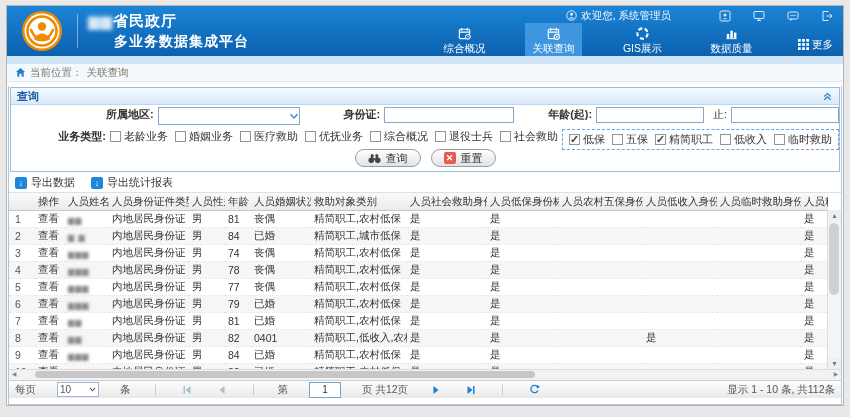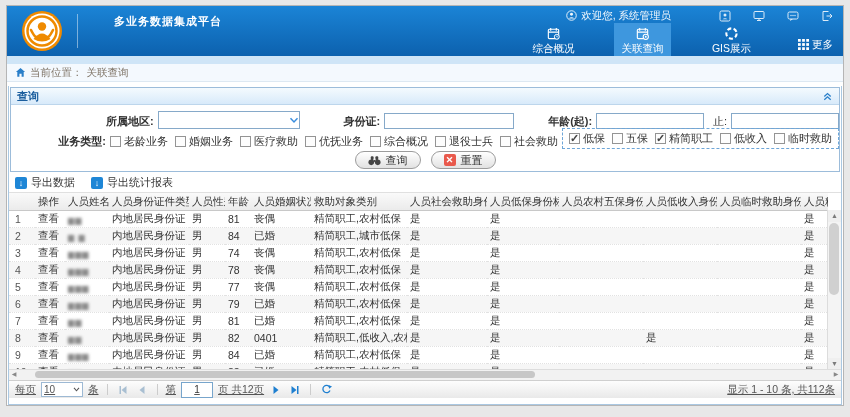--- a/index.html
+++ b/index.html
@@ -6,21 +6,21 @@
   body{width:850px;height:417px;background:#dcdcdc;font-family:"Liberation Sans","DejaVu Sans",sans-serif;overflow:hidden;position:relative;}
   .canvas{position:absolute;inset:0;background:#e8e8e8;}
   .app{position:absolute;top:5px;left:6px;right:6px;bottom:11px;background:#fff;border:1px solid #b5b5b5;display:flex;flex-direction:column;overflow:hidden;}
 
   
   .hdr{height:50px;background:linear-gradient(#1b84d6,#0c61ae);display:flex;color:#fff;flex:0 0 auto;}
   .logo{width:42px;height:42px;margin:4px 8px 4px 14px;flex:0 0 auto;}
   .hdr-divider{width:1px;height:34px;background:rgba(255,255,255,.45);margin:8px 10px 0 6px;}
   .titles{padding-top:6px;white-space:nowrap;}
   .org{font-size:15px;font-weight:bold;letter-spacing:1px;}
-  .plat{font-size:11px;font-weight:bold;letter-spacing:1px;padding-left:26px;margin-top:2px;}
+  .plat{font-size:14px;font-weight:bold;letter-spacing:1px;padding-left:26px;margin-top:2px;}
   .masked{filter:blur(2px);opacity:.85;}
   .hdr-right{margin-left:auto;display:flex;flex-direction:column;}
   .hdr-top{height:18px;display:flex;align-items:center;justify-content:flex-end;font-size:10.5px;gap:18px;padding:2px 10px 0 0;}
   .welcome{display:flex;align-items:center;gap:4px;opacity:.95;margin-right:30px;}
   .mini-icons{display:flex;gap:22px;align-items:center;}
   .mini-icons svg{display:block;opacity:.85;cursor:pointer;}
   .nav{display:flex;align-items:stretch;flex:1;gap:32px;}
   .nav-item{width:57px;text-align:center;font-size:10.5px;padding-top:3px;cursor:pointer;}
   .nav-item svg{display:block;margin:0 auto 1px;}
   .nav-item.active{background:#3e97de;}
@@ -31,21 +31,21 @@
   
   .crumb{height:17px;background:#f4f9fe;border-bottom:1px solid #dde8f2;display:flex;align-items:center;gap:4px;font-size:10.5px;color:#7d7264;padding:0 8px;flex:0 0 auto;}
 
   
   .content{flex:1;display:flex;flex-direction:column;margin:4px 1px 0 1px;border:1px solid #aac8e2;border-top:none;overflow:hidden;}
 
   
   .qp{margin:1px;border:1px solid #9cbcda;flex:0 0 auto;}
   .qp-head{height:16px;line-height:16px;background:linear-gradient(#f4fafe,#d8eafa);border-bottom:1px solid #bdd6ec;color:#1b5e9e;font-weight:bold;font-size:11px;padding:0 6px;display:flex;align-items:center;}
   .qp-head .collapse{margin-left:auto;cursor:pointer;display:flex;align-items:center;}
-  .frow{display:flex;align-items:flex-end;font-size:11px;color:#333;}
+  .frow{display:flex;align-items:flex-start;font-size:11px;color:#333;}
   .frow1{height:22px;margin-top:2px;}
   .frow2{height:20px;}
   .frow3{height:20px;justify-content:center;gap:10px;margin-bottom:2px;}
   .flabel{font-weight:bold;text-align:right;white-space:nowrap;}
   .w150{width:150px;padding-right:4px;}
   .sel{width:148px;height:16px;border:1px solid #86a9c9;background:#fff;display:flex;align-items:center;cursor:pointer;}
   .sel .sel-val{flex:1;font-size:10.5px;padding:0 3px;color:#333;}
   .txt{width:120px;height:14px;border:1px solid #86a9c9;font-size:10.5px;padding:0 3px;background:#fff;}
   .chk-row{display:flex;align-items:center;gap:7px;}
   .chk{display:flex;align-items:center;gap:3px;cursor:pointer;white-space:nowrap;}
@@ -74,21 +74,21 @@
   .vscroll{position:absolute;top:17px;right:0;width:13px;height:160px;background:#f4f4f4;border-left:1px solid #dcdcdc;cursor:pointer;}
   .vs-btn{height:12px;text-align:center;font-size:7px;color:#7a7a7a;line-height:12px;background:#efefef;}
   .vs-btn.bottom{position:absolute;bottom:0;left:0;right:0;}
   .vs-thumb{position:absolute;top:13px;left:1px;width:10px;height:72px;background:#d0d0d0;border-radius:5px;}
   .hscroll{position:absolute;bottom:0;left:0;right:0;height:10px;background:#f2f2f2;border-top:1px solid #ddd;cursor:pointer;}
   .hs-thumb{position:absolute;left:26px;top:1px;width:500px;height:7px;background:#c7c7c7;border-radius:4px;}
   .hs-btn{position:absolute;top:0;font-size:6px;color:#888;line-height:9px;width:10px;text-align:center;}
   .hs-btn.left{left:0;} .hs-btn.right{right:0;}
 
   
-  .pag{height:17px;background:linear-gradient(#fdfdfd,#e9e9e9);border-top:1px solid #cfcfcf;display:flex;align-items:center;font-size:10.5px;color:#555;padding:0 6px;gap:5px;flex:0 0 auto;text-decoration:underline;}
+  .pag{height:17px;background:linear-gradient(#fdfdfd,#e9e9e9);border-top:1px solid #cfcfcf;display:flex;align-items:center;font-size:10.5px;color:#555;padding:0 6px;gap:21px;flex:0 0 auto;}
   .pp-sel{width:36px;height:13px;border:1px solid #9db9d4;background:#fff;display:flex;align-items:center;font-size:10px;padding:0 2px;cursor:pointer;}
   .pp-sel span{flex:1;}
   .sep{width:1px;height:11px;background:#ccc;margin:0 3px;}
   .pg-btn{display:flex;align-items:center;cursor:pointer;padding:0 2px;}
   .pg-input{width:26px;height:12px;border:1px solid #77a5cc;text-align:center;font-size:10px;color:#333;}
   .pag-sum{margin-left:auto;color:#555;}
 </style>
 </head>
 <body>
 
@@ -101,20 +101,21 @@
         <circle cx="21" cy="21" r="20" fill="#ef8a00"></circle>
         <circle cx="21" cy="21" r="17.5" fill="#fff"></circle>
         <circle cx="21" cy="21" r="14.5" fill="#fff" stroke="#ef8a00" stroke-width="2.5"></circle>
         <circle cx="21" cy="16.5" r="4.2" fill="#ef8a00"></circle>
         <path d="M12.5 29 q8.5 -11 17 0 q-8.5 5 -17 0 Z" fill="#ef8a00"></path>
         <path d="M10 20 q3 6 5 7 M32 20 q-3 6 -5 7" stroke="#ef8a00" stroke-width="2.6" fill="none" stroke-linecap="round"></path>
       </svg>
     </div>
     <div class="hdr-divider"></div>
     <div class="titles">
+      <div class="org"><span class="masked">▆▆</span><span>省民政厅</span></div>
       <div class="plat">多业务数据集成平台</div>
     </div>
 
     <div class="hdr-right">
       <div class="hdr-top">
         <span class="welcome">
           <svg width="11" height="11" viewBox="0 0 12 12">
                 <circle cx="6" cy="6" r="5.2" fill="none" stroke="#fff" stroke-width="1"></circle>
                 <circle cx="6" cy="4.6" r="1.6" fill="#fff"></circle>
                 <path d="M2.8 9.3 q3.2 -3 6.4 0" fill="#fff"></path>
@@ -161,20 +162,29 @@
                 <circle cx="11.5" cy="11.5" r="2.8" fill="#3e97de" stroke="#fff" stroke-width="1.1"></circle>
                 <circle cx="11.5" cy="11.5" r="1" fill="#fff"></circle>
               </svg>
           <span>关联查询</span>
         </div>
         <div class="nav-item">
           <svg width="15" height="15" viewBox="0 0 16 16">
                 <circle cx="8" cy="8" r="5.5" fill="none" stroke="#fff" stroke-width="2.2" stroke-dasharray="4.3 2.6"></circle>
               </svg>
           <span>GIS展示</span>
+        </div>
+        <div class="nav-item">
+          <svg width="15" height="15" viewBox="0 0 16 16">
+                <rect x="3" y="8.5" width="2.6" height="4.5" fill="#fff"></rect>
+                <rect x="6.8" y="5" width="2.6" height="8" fill="#fff"></rect>
+                <rect x="10.6" y="7" width="2.6" height="6" fill="#fff"></rect>
+                <path d="M2.5 13.5 h11" stroke="#fff" stroke-width="1"></path>
+              </svg>
+          <span>数据质量</span>
         </div>
         <div class="nav-more">
           <svg width="11" height="11" viewBox="0 0 12 12">
                 <g fill="#fff">
                   <rect x="0" y="0" width="3" height="3"></rect>
                   <rect x="4.5" y="0" width="3" height="3"></rect>
                   <rect x="9" y="0" width="3" height="3"></rect>
                   <rect x="0" y="4.5" width="3" height="3"></rect>
                   <rect x="4.5" y="4.5" width="3" height="3"></rect>
                   <rect x="9" y="4.5" width="3" height="3"></rect>

